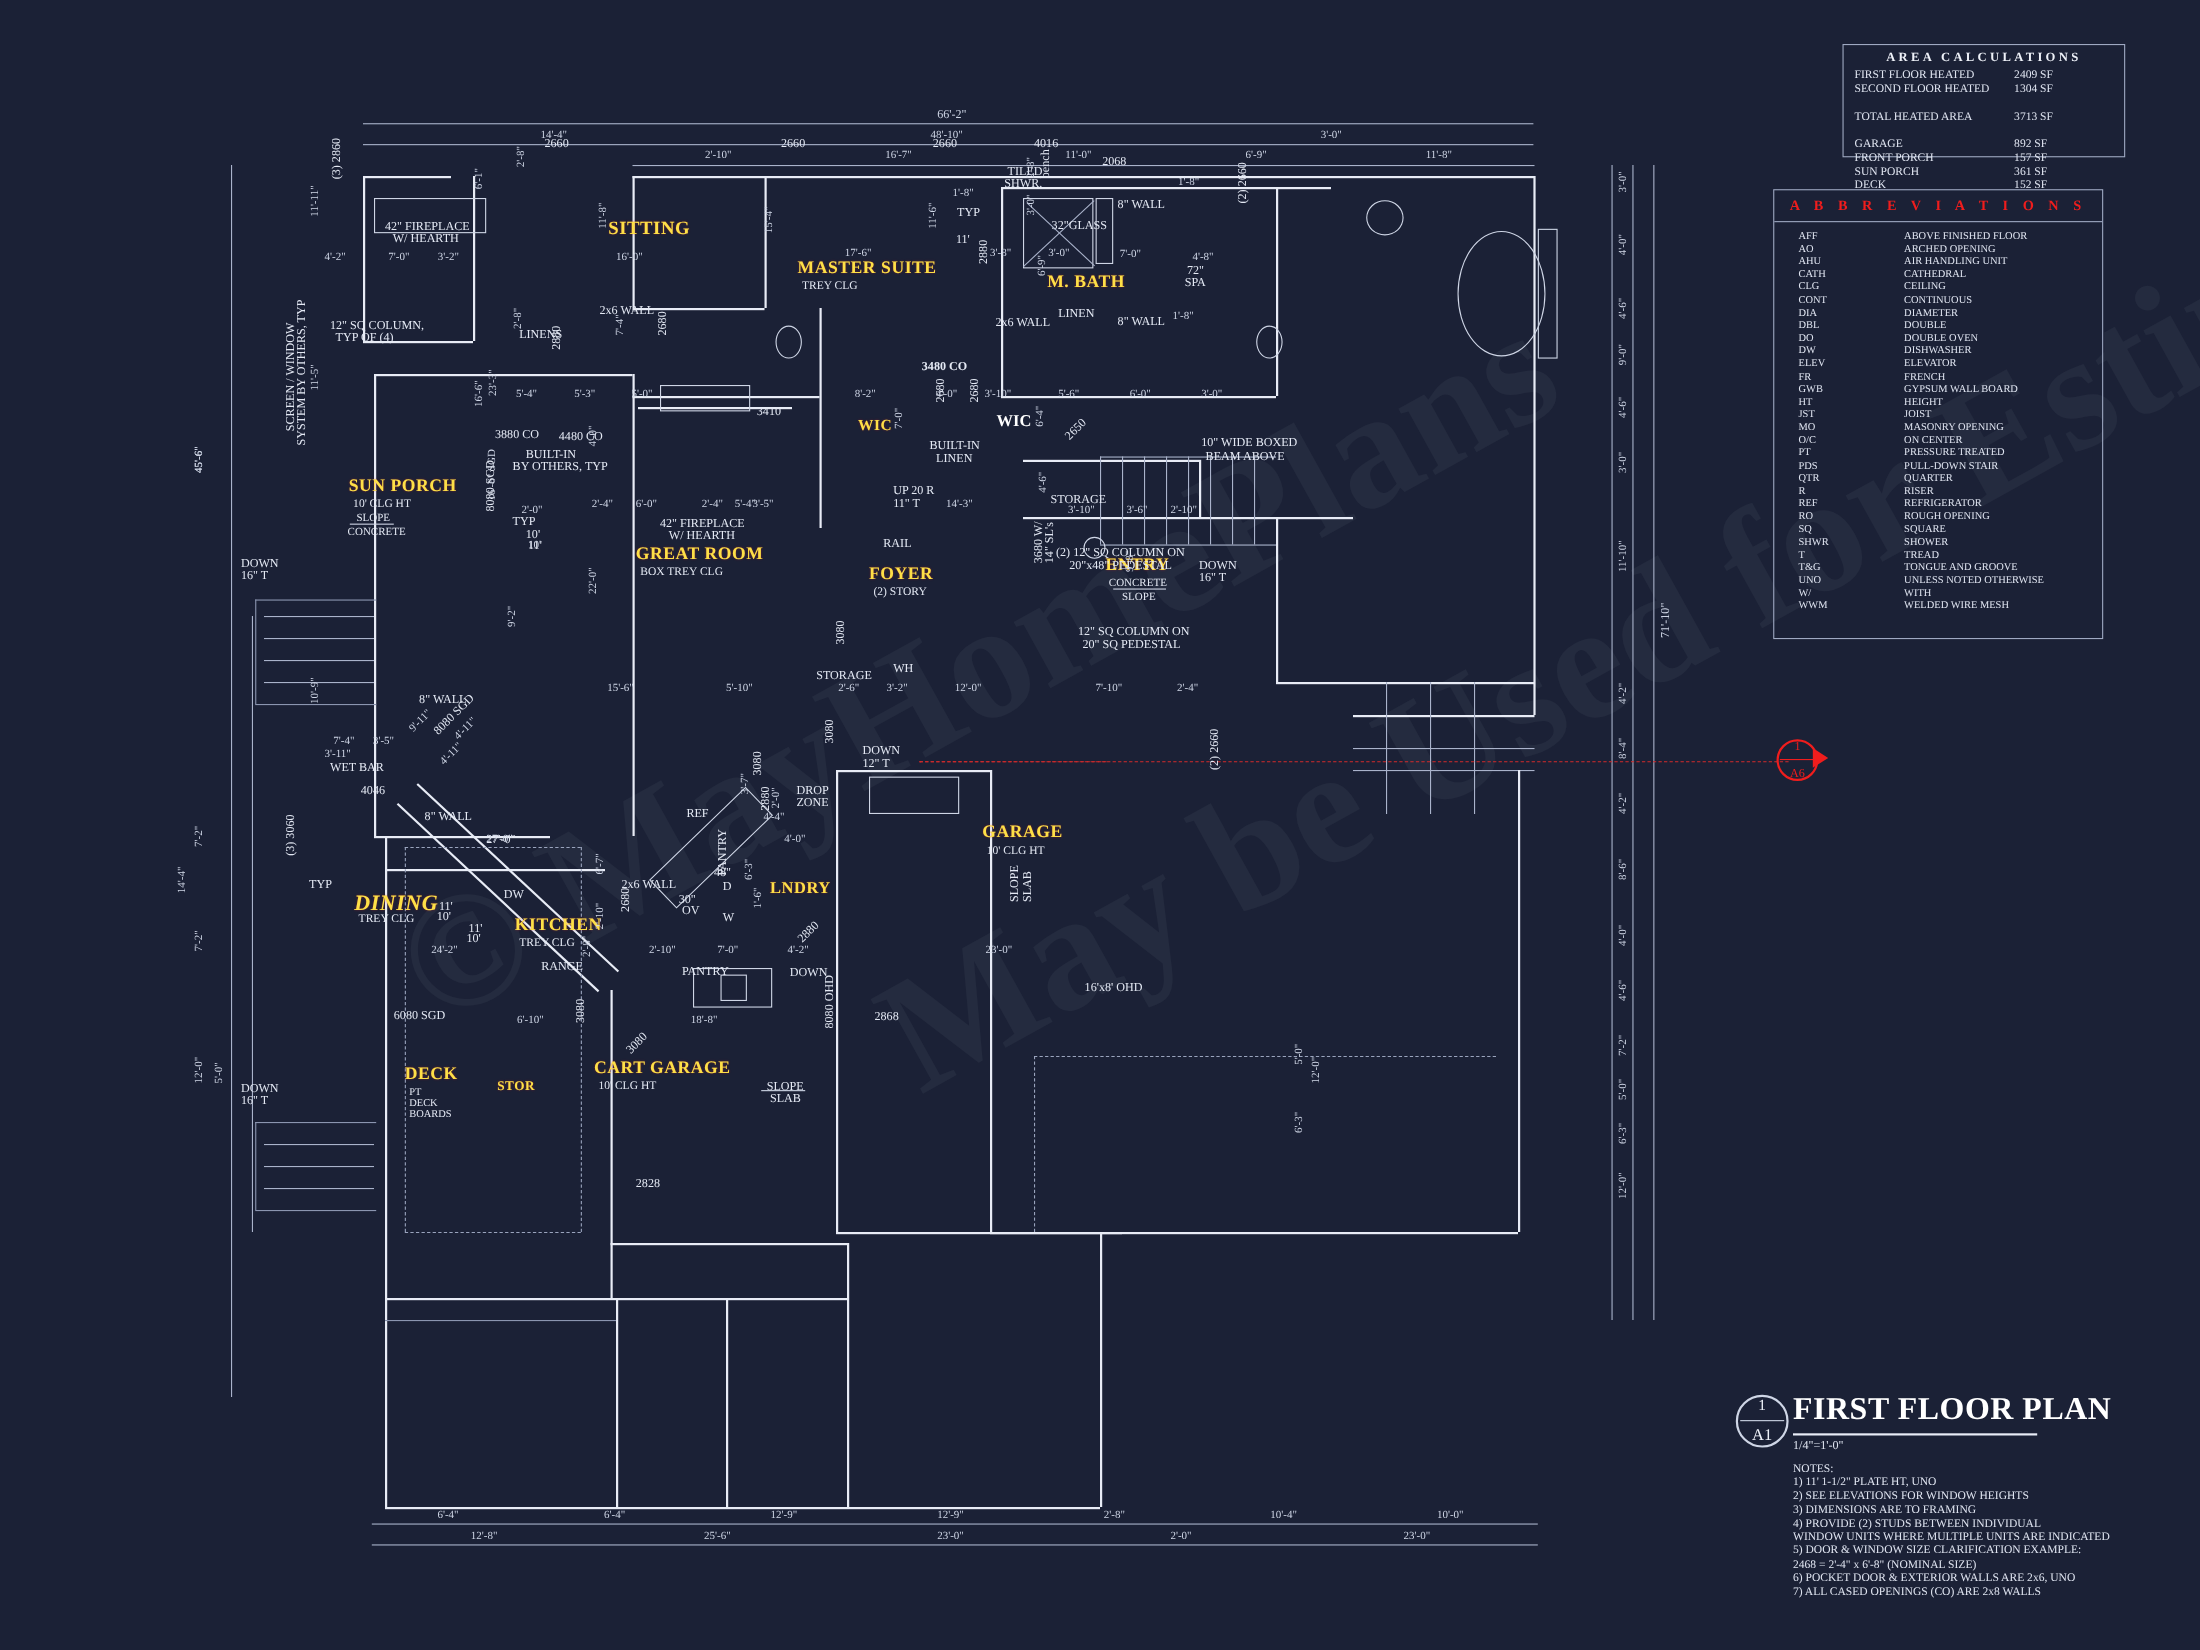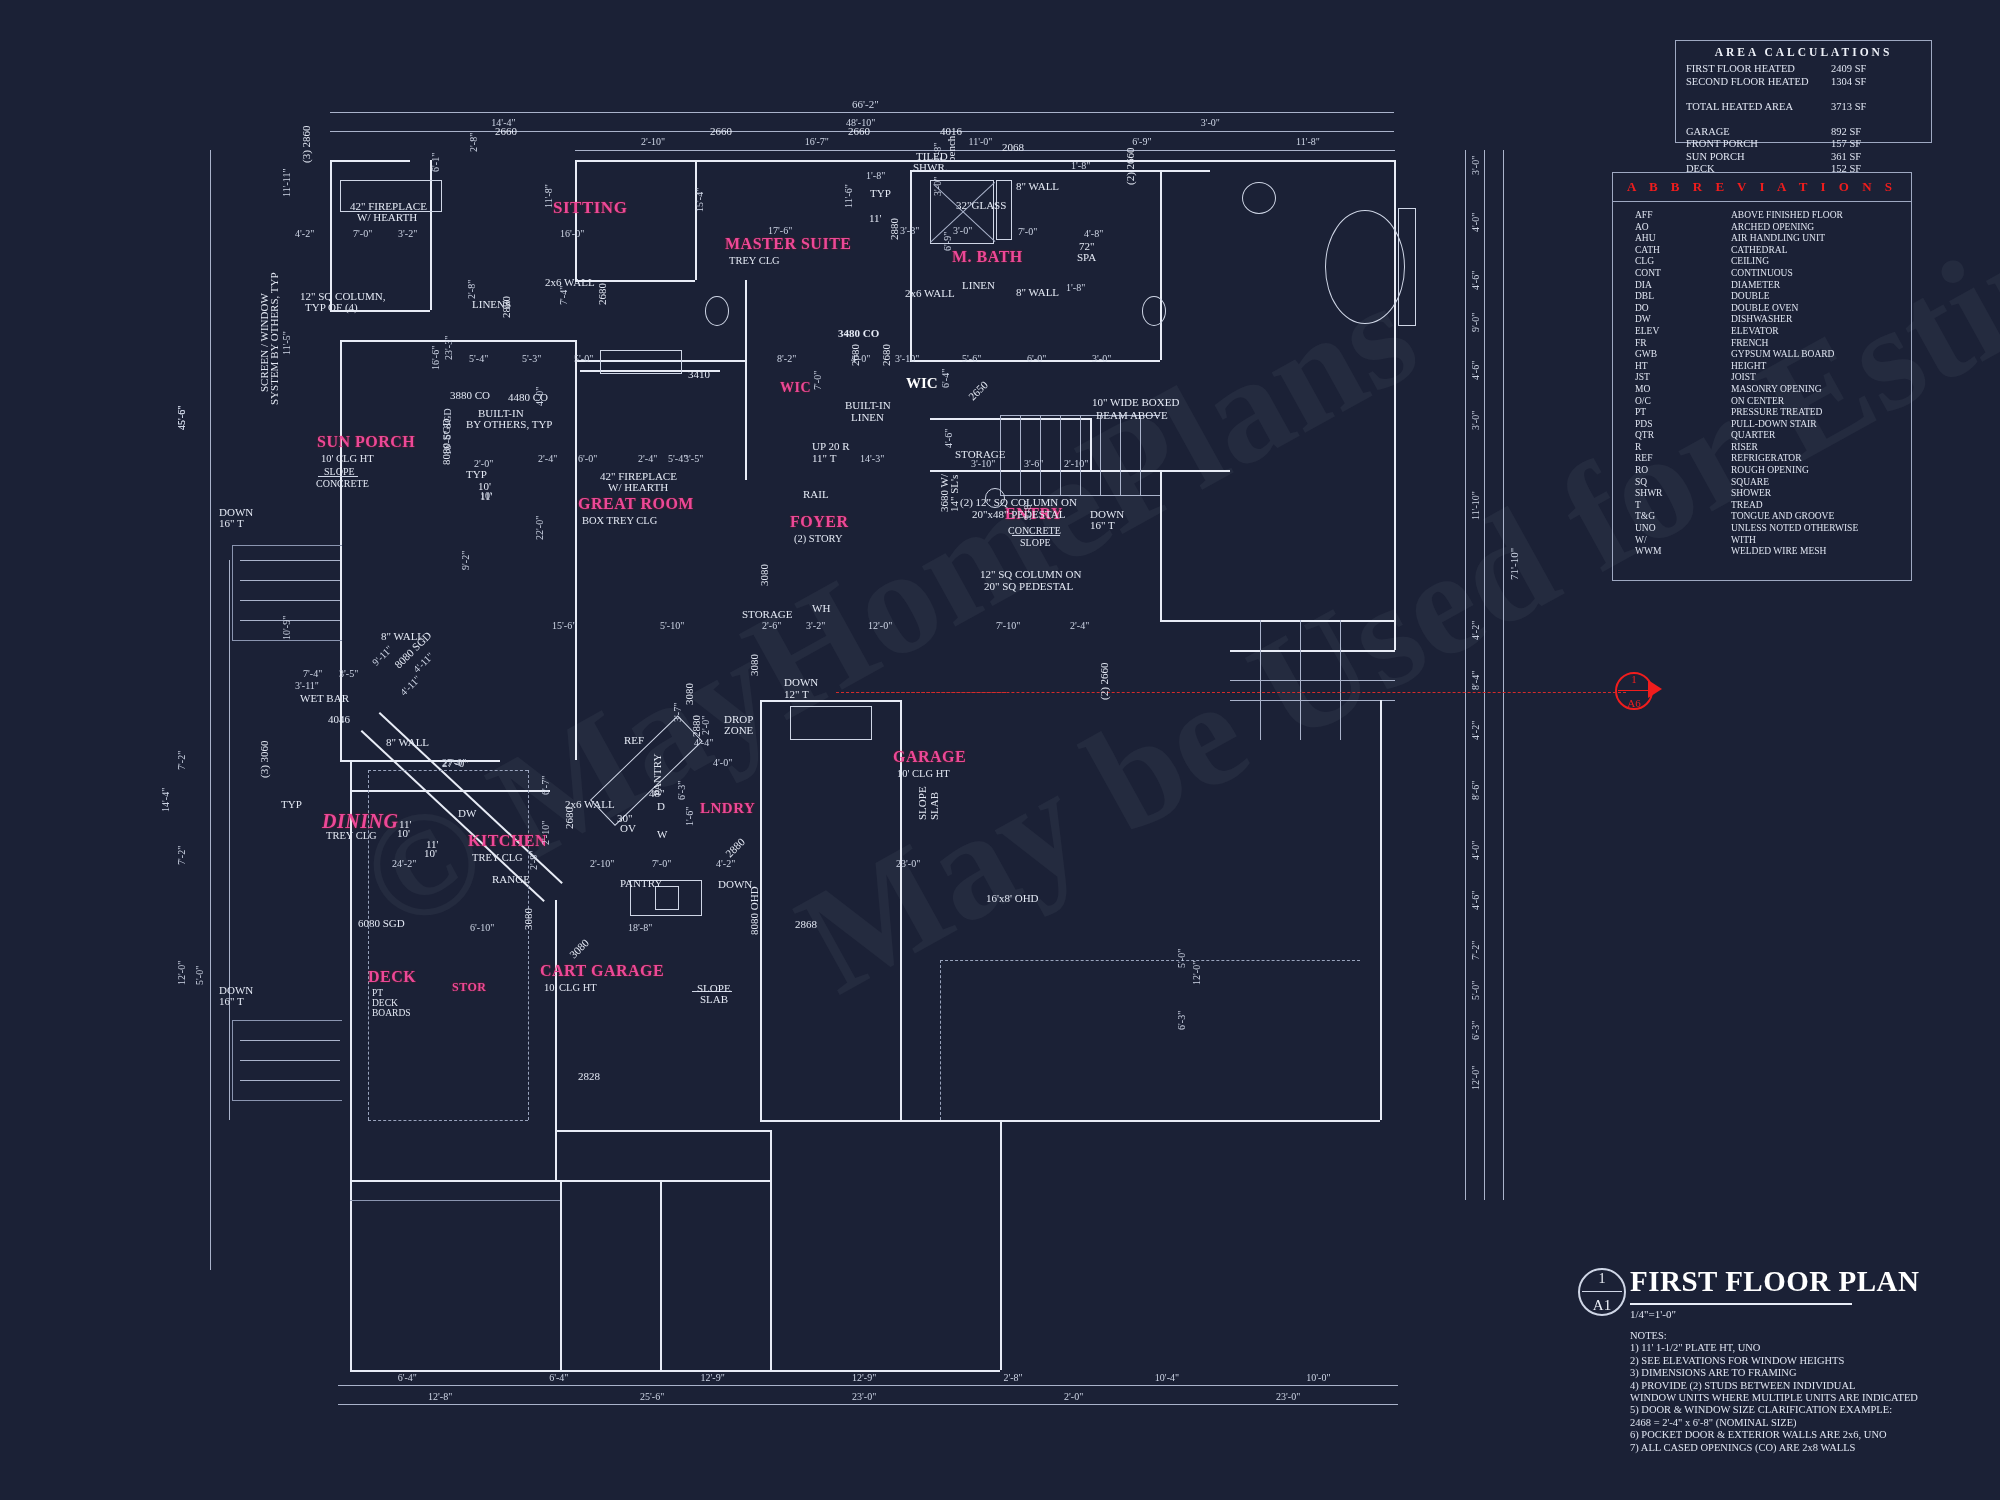--- a/index.html
+++ b/index.html
@@ -33,21 +33,21 @@
   .hl.thin{background:#8b95b0;}
   .vl.thin{background:#8b95b0;}
   .wall-h{position:absolute;height:2px;background:#e8ecf6;}
   .wall-v{position:absolute;width:2px;background:#e8ecf6;}
   .dash-h{position:absolute;height:0;border-top:1px dashed #9aa4bd;}
   .dash-v{position:absolute;width:0;border-left:1px dashed #9aa4bd;}
   .redline{position:absolute;height:0;border-top:1px dashed #d22b2b;}
 
   
   .room{
-    position:absolute;color:#ec4899;font-weight:700;
+    position:absolute;color:#fde047;font-weight:700;
     font-family:"Liberation Serif", serif;letter-spacing:.5px;
     text-shadow:0 0 2px rgba(240,29,29,.45);
     white-space:nowrap;
   }
   .sub{
     position:absolute;color:#e2e7f2;white-space:nowrap;
     font-family:"Liberation Serif", serif;
   }
   .dim{
     position:absolute;color:#cfd6e6;font-size:10px;white-space:nowrap;

